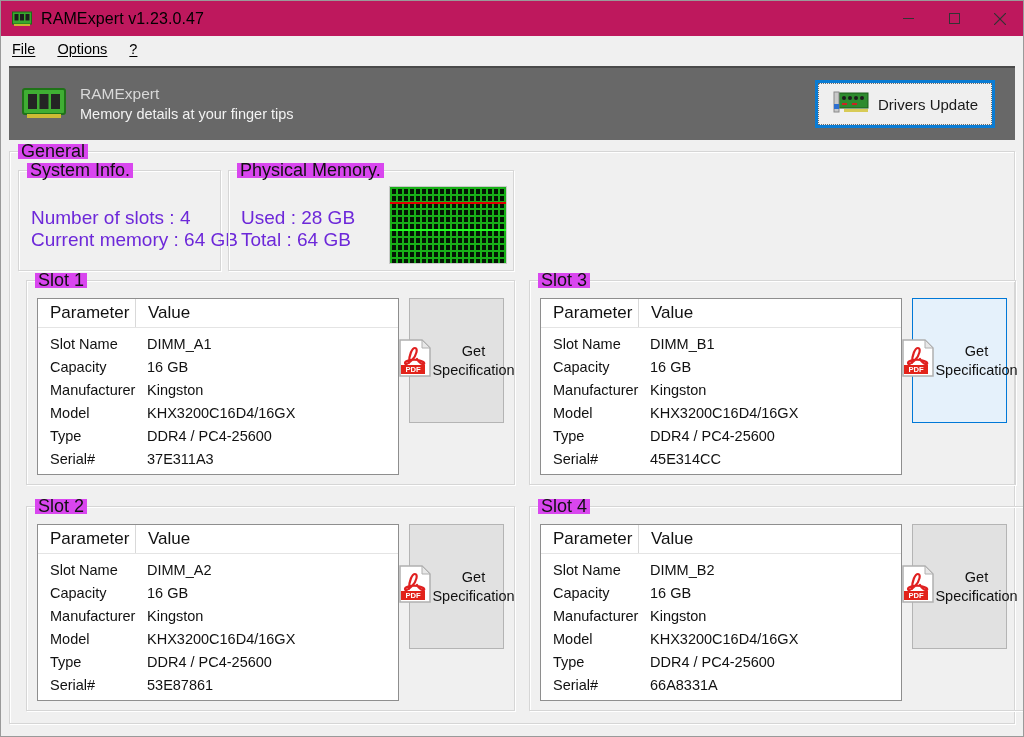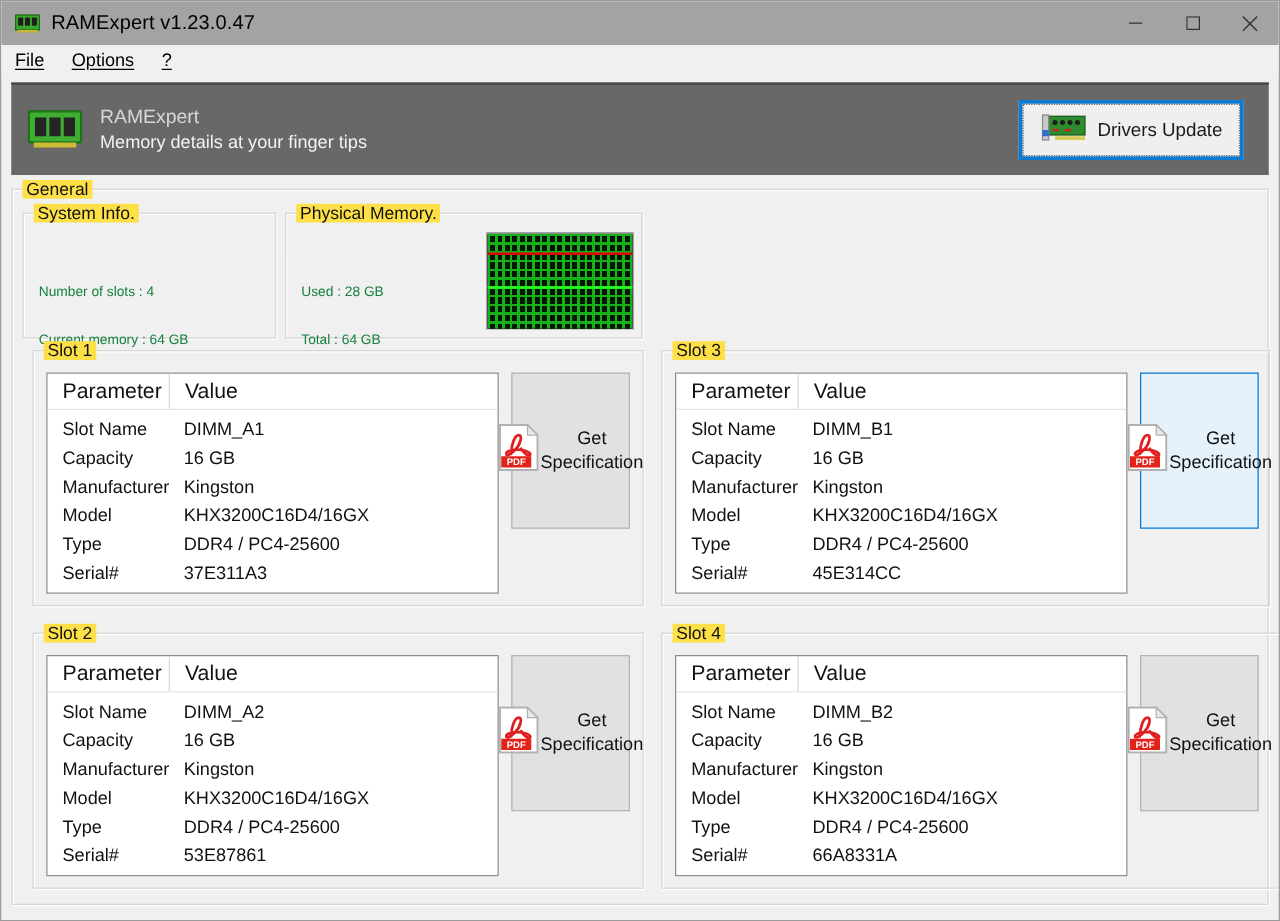--- a/index.html
+++ b/index.html
@@ -17,21 +17,21 @@
     height: 737px;
     background: #f0f0f0;
     border: 1px solid #9a9a9a;
     box-sizing: border-box;
     overflow: hidden;
   }
 
   
   #title-bar {
     height: 35px;
-    background: #a3a3a3;
+    background: #be185d;
     display: flex;
     align-items: center;
     position: relative;
   }
   #title-icon {
     width: 20px; height: 16px;
     margin-left: 11px; margin-right: 9px;
     position: relative;
     flex: none;
   }
@@ -126,38 +126,37 @@
   
   .groupbox {
     position: absolute;
     border: 1px solid #d6d6d6;
     box-shadow: inset 1px 1px 0 #ffffff, 1px 1px 0 #ffffff;
     box-sizing: border-box;
   }
   .group-title {
     position: absolute;
     top: -8px; left: 8px;
-    background: #fde047;
+    background: #d946ef;
     padding: 0 3px;
-    font-size: 14px;
+    font-size: 18px;
     color: #111;
     line-height: 15px;
     white-space: nowrap;
   }
 
   #general-group { left: 8px; top: 150px; width: 1006px; height: 573px; }
   #sysinfo-group { left: 8px; top: 18px; width: 203px; height: 101px; }
   #physmem-group { left: 218px; top: 18px; width: 286px; height: 101px; }
 
   .info-line {
-    font-size: 11px;
-    color: #15803d;
+    font-size: 19px;
+    color: #6d28d9;
     line-height: 22px;
     white-space: nowrap;
-    margin-top: 16px;
   }
   #sysinfo-lines { position: absolute; left: 12px; top: 36px; }
   #physmem-lines { position: absolute; left: 12px; top: 36px; }
 
   #mem-grid {
     position: absolute;
     left: 160px; top: 15px;
     width: 118px; height: 78px;
     background: #000;
     border: 1px solid #c9c9c9;

